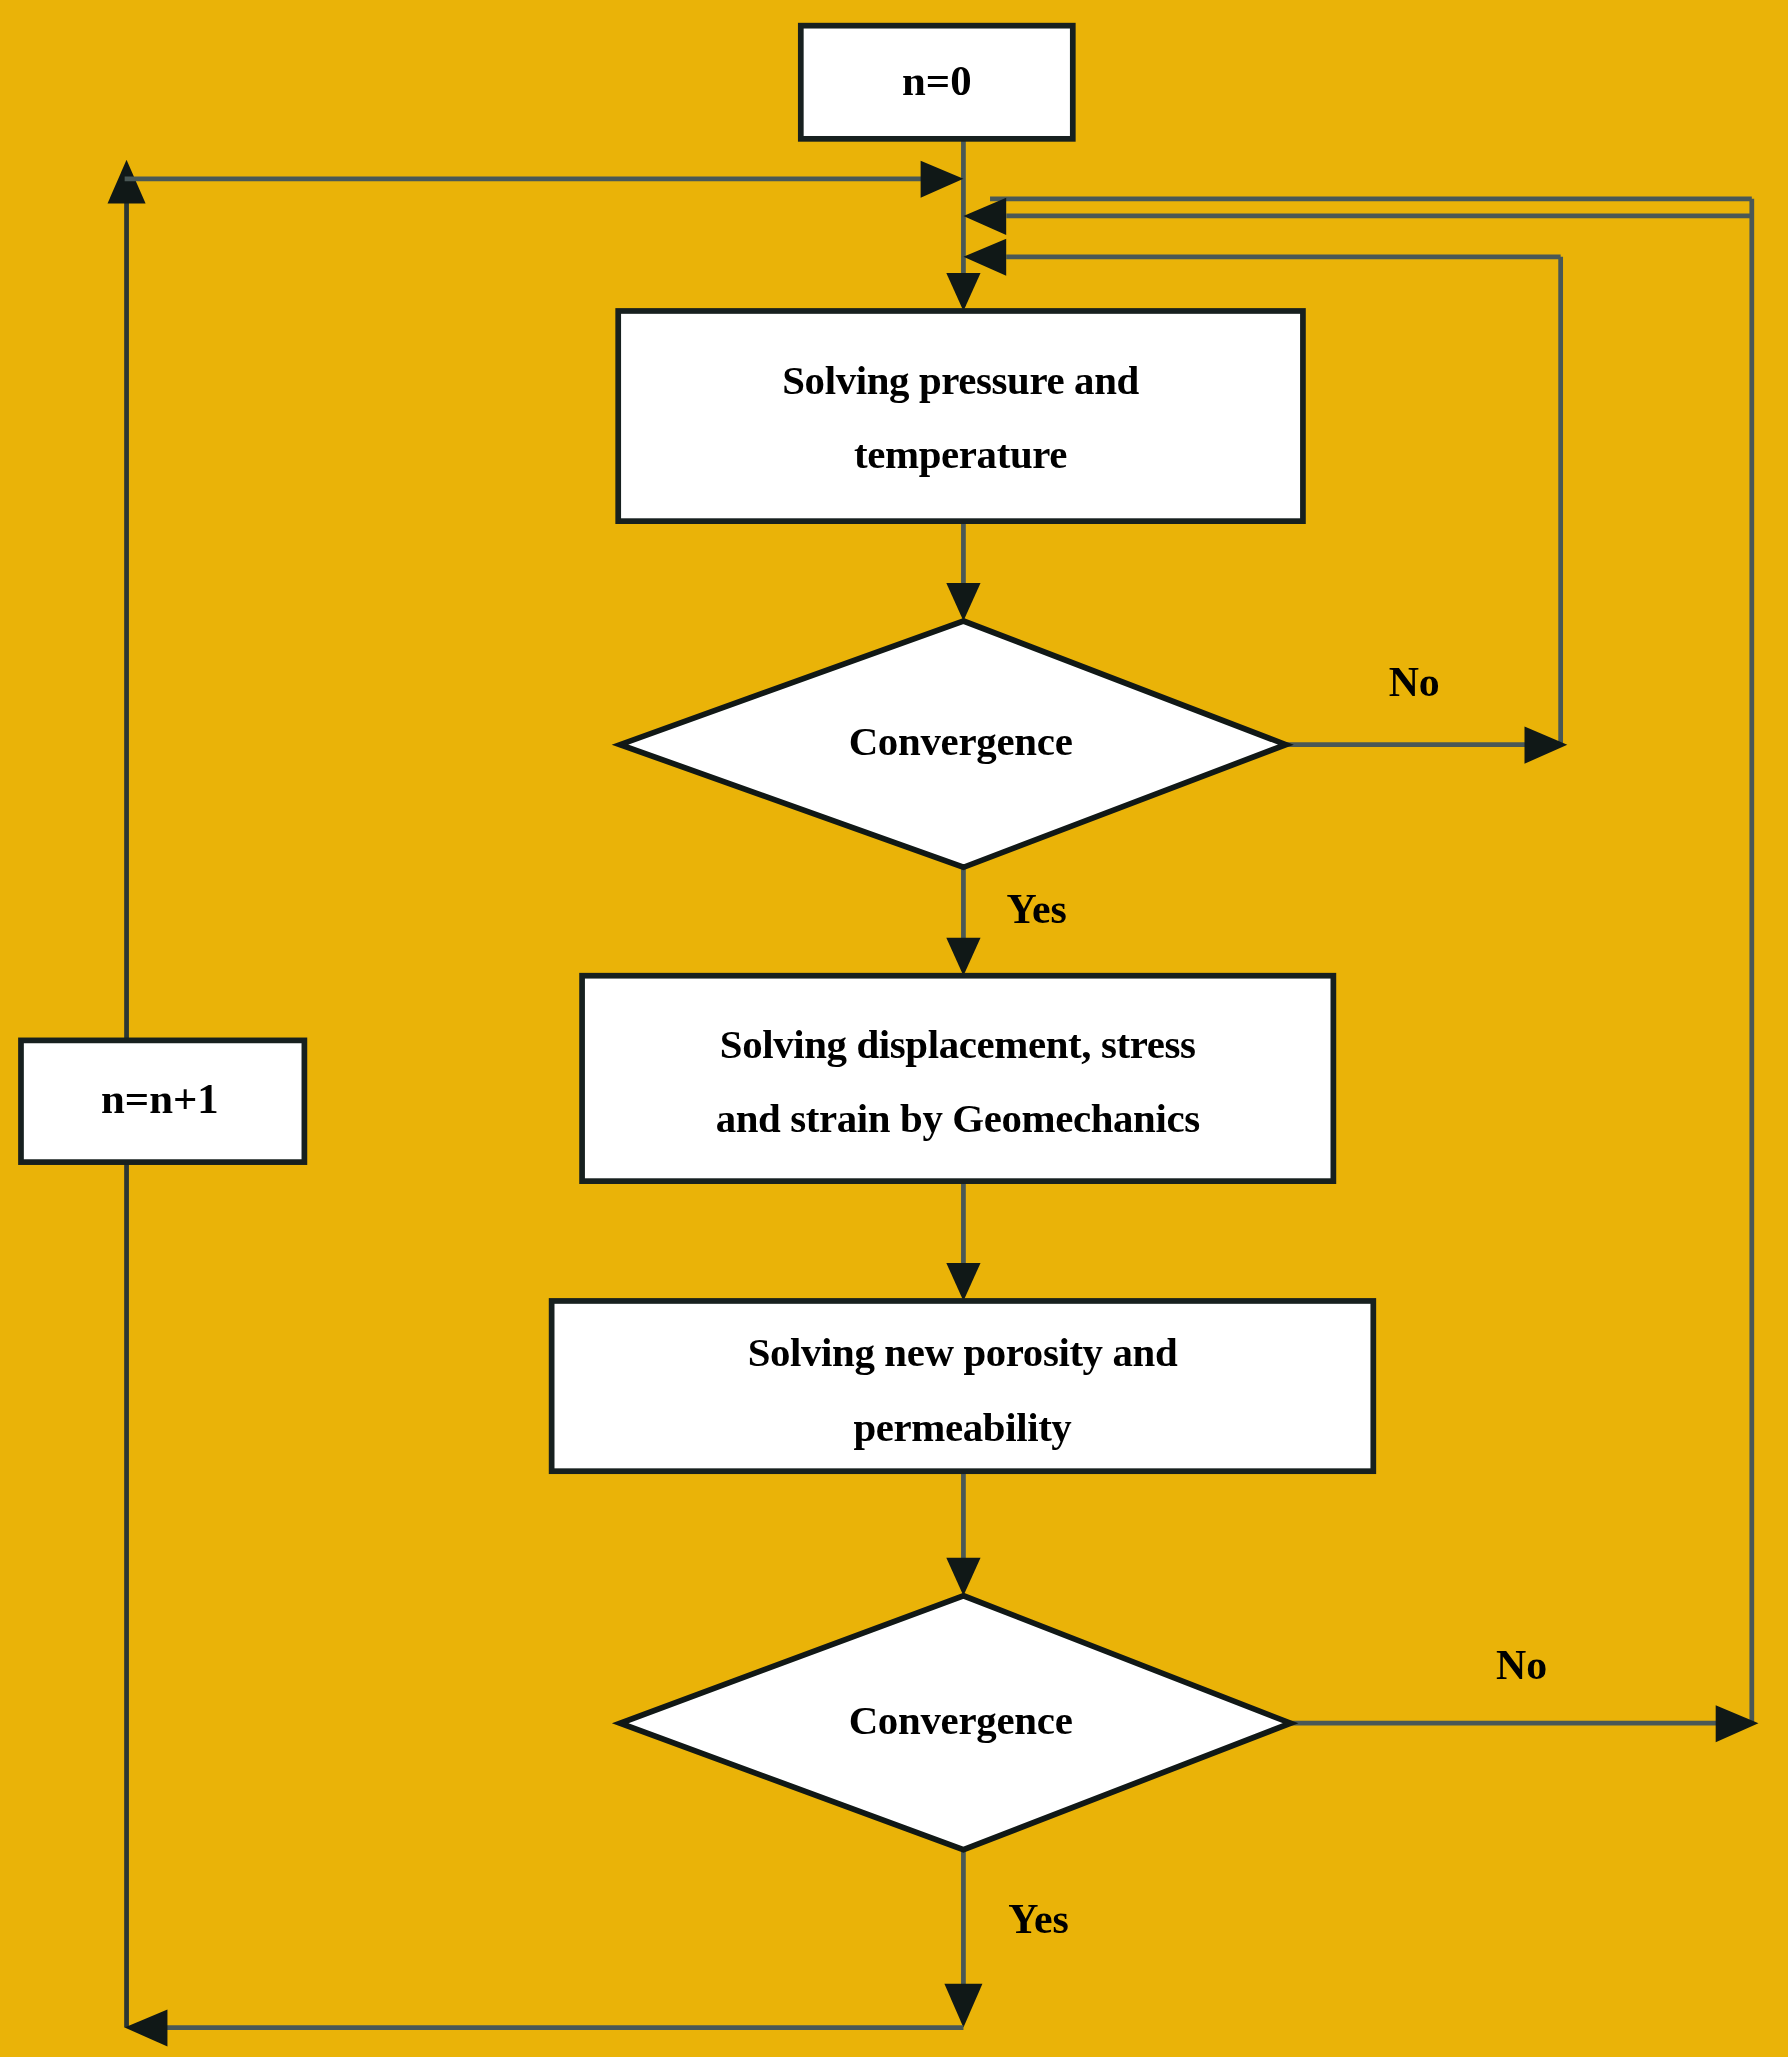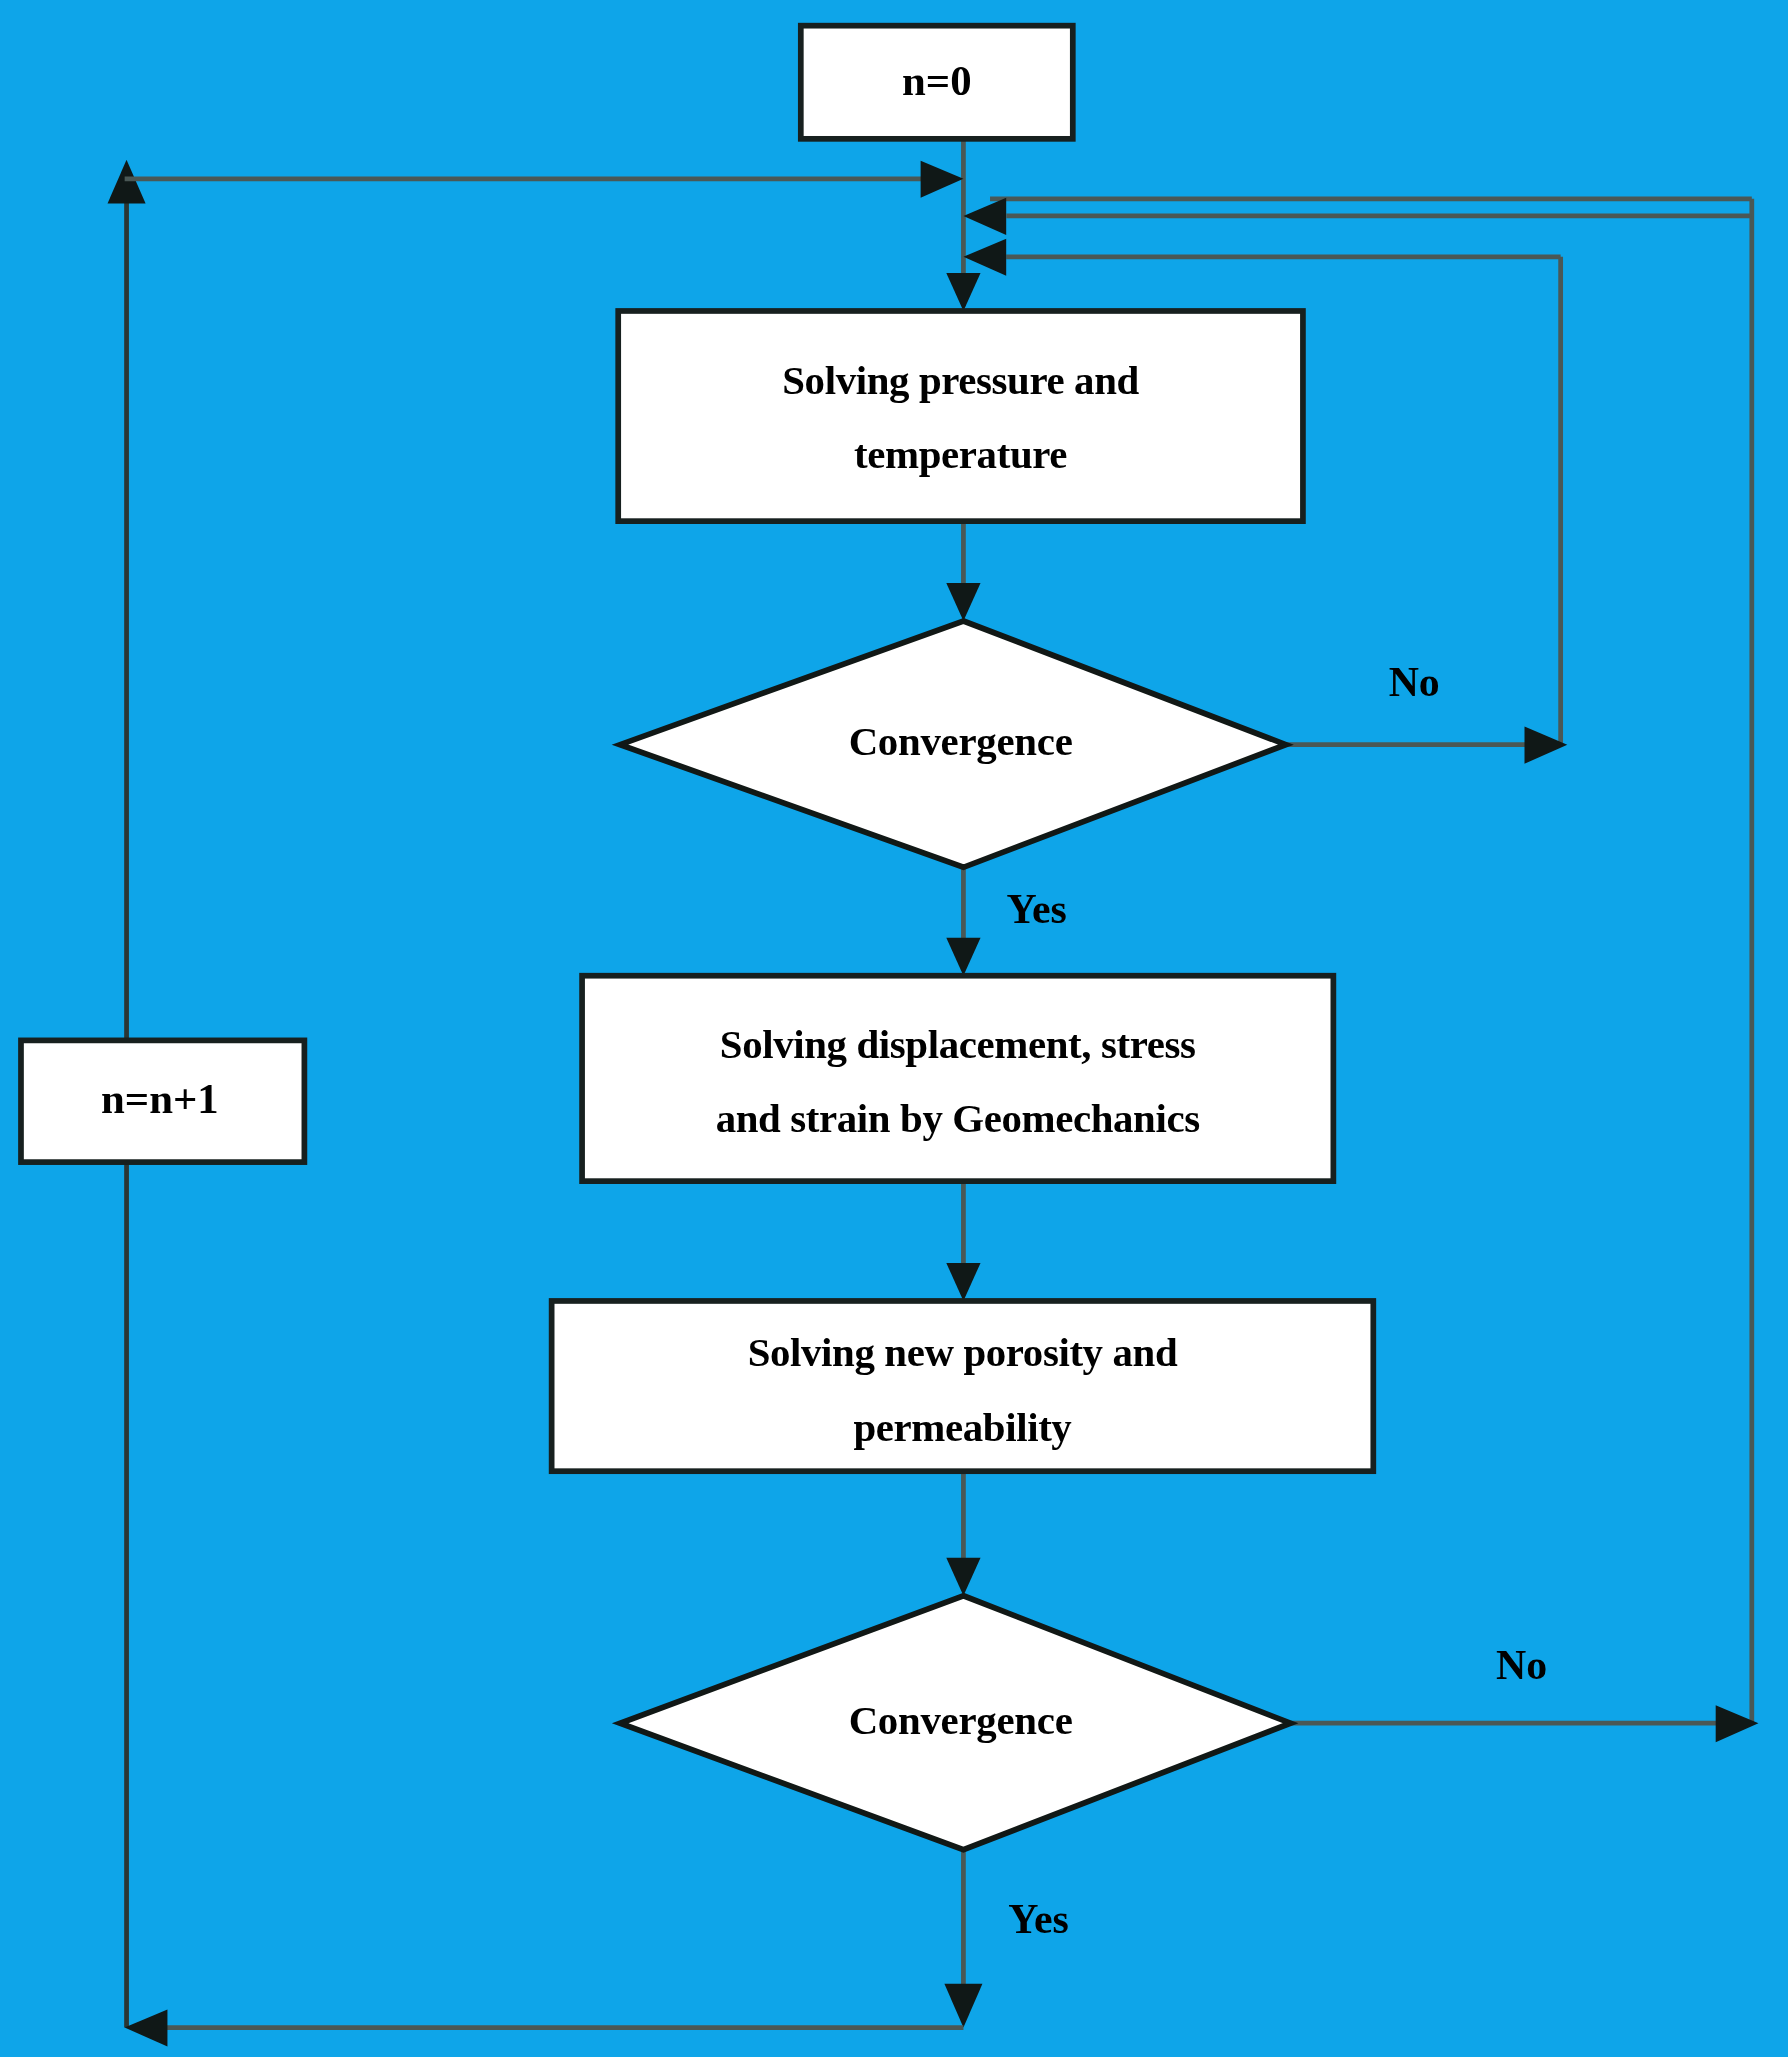--- a/index.html
+++ b/index.html
@@ -4,21 +4,21 @@
 <style>
   html, body {
     margin: 0;
     padding: 0;
     background: #ffffff;
   }
   #flowchart-root {
     position: relative;
     width: 1788px;
     height: 2057px;
-    background: #0ea5e9;
+    background: #eab308;
     font-family: "Liberation Serif", "DejaVu Serif", serif;
     overflow: hidden;
   }
   svg.fc-canvas {
     position: absolute;
     inset: 0;
     width: 1788px;
     height: 2057px;
     display: block;
   }

